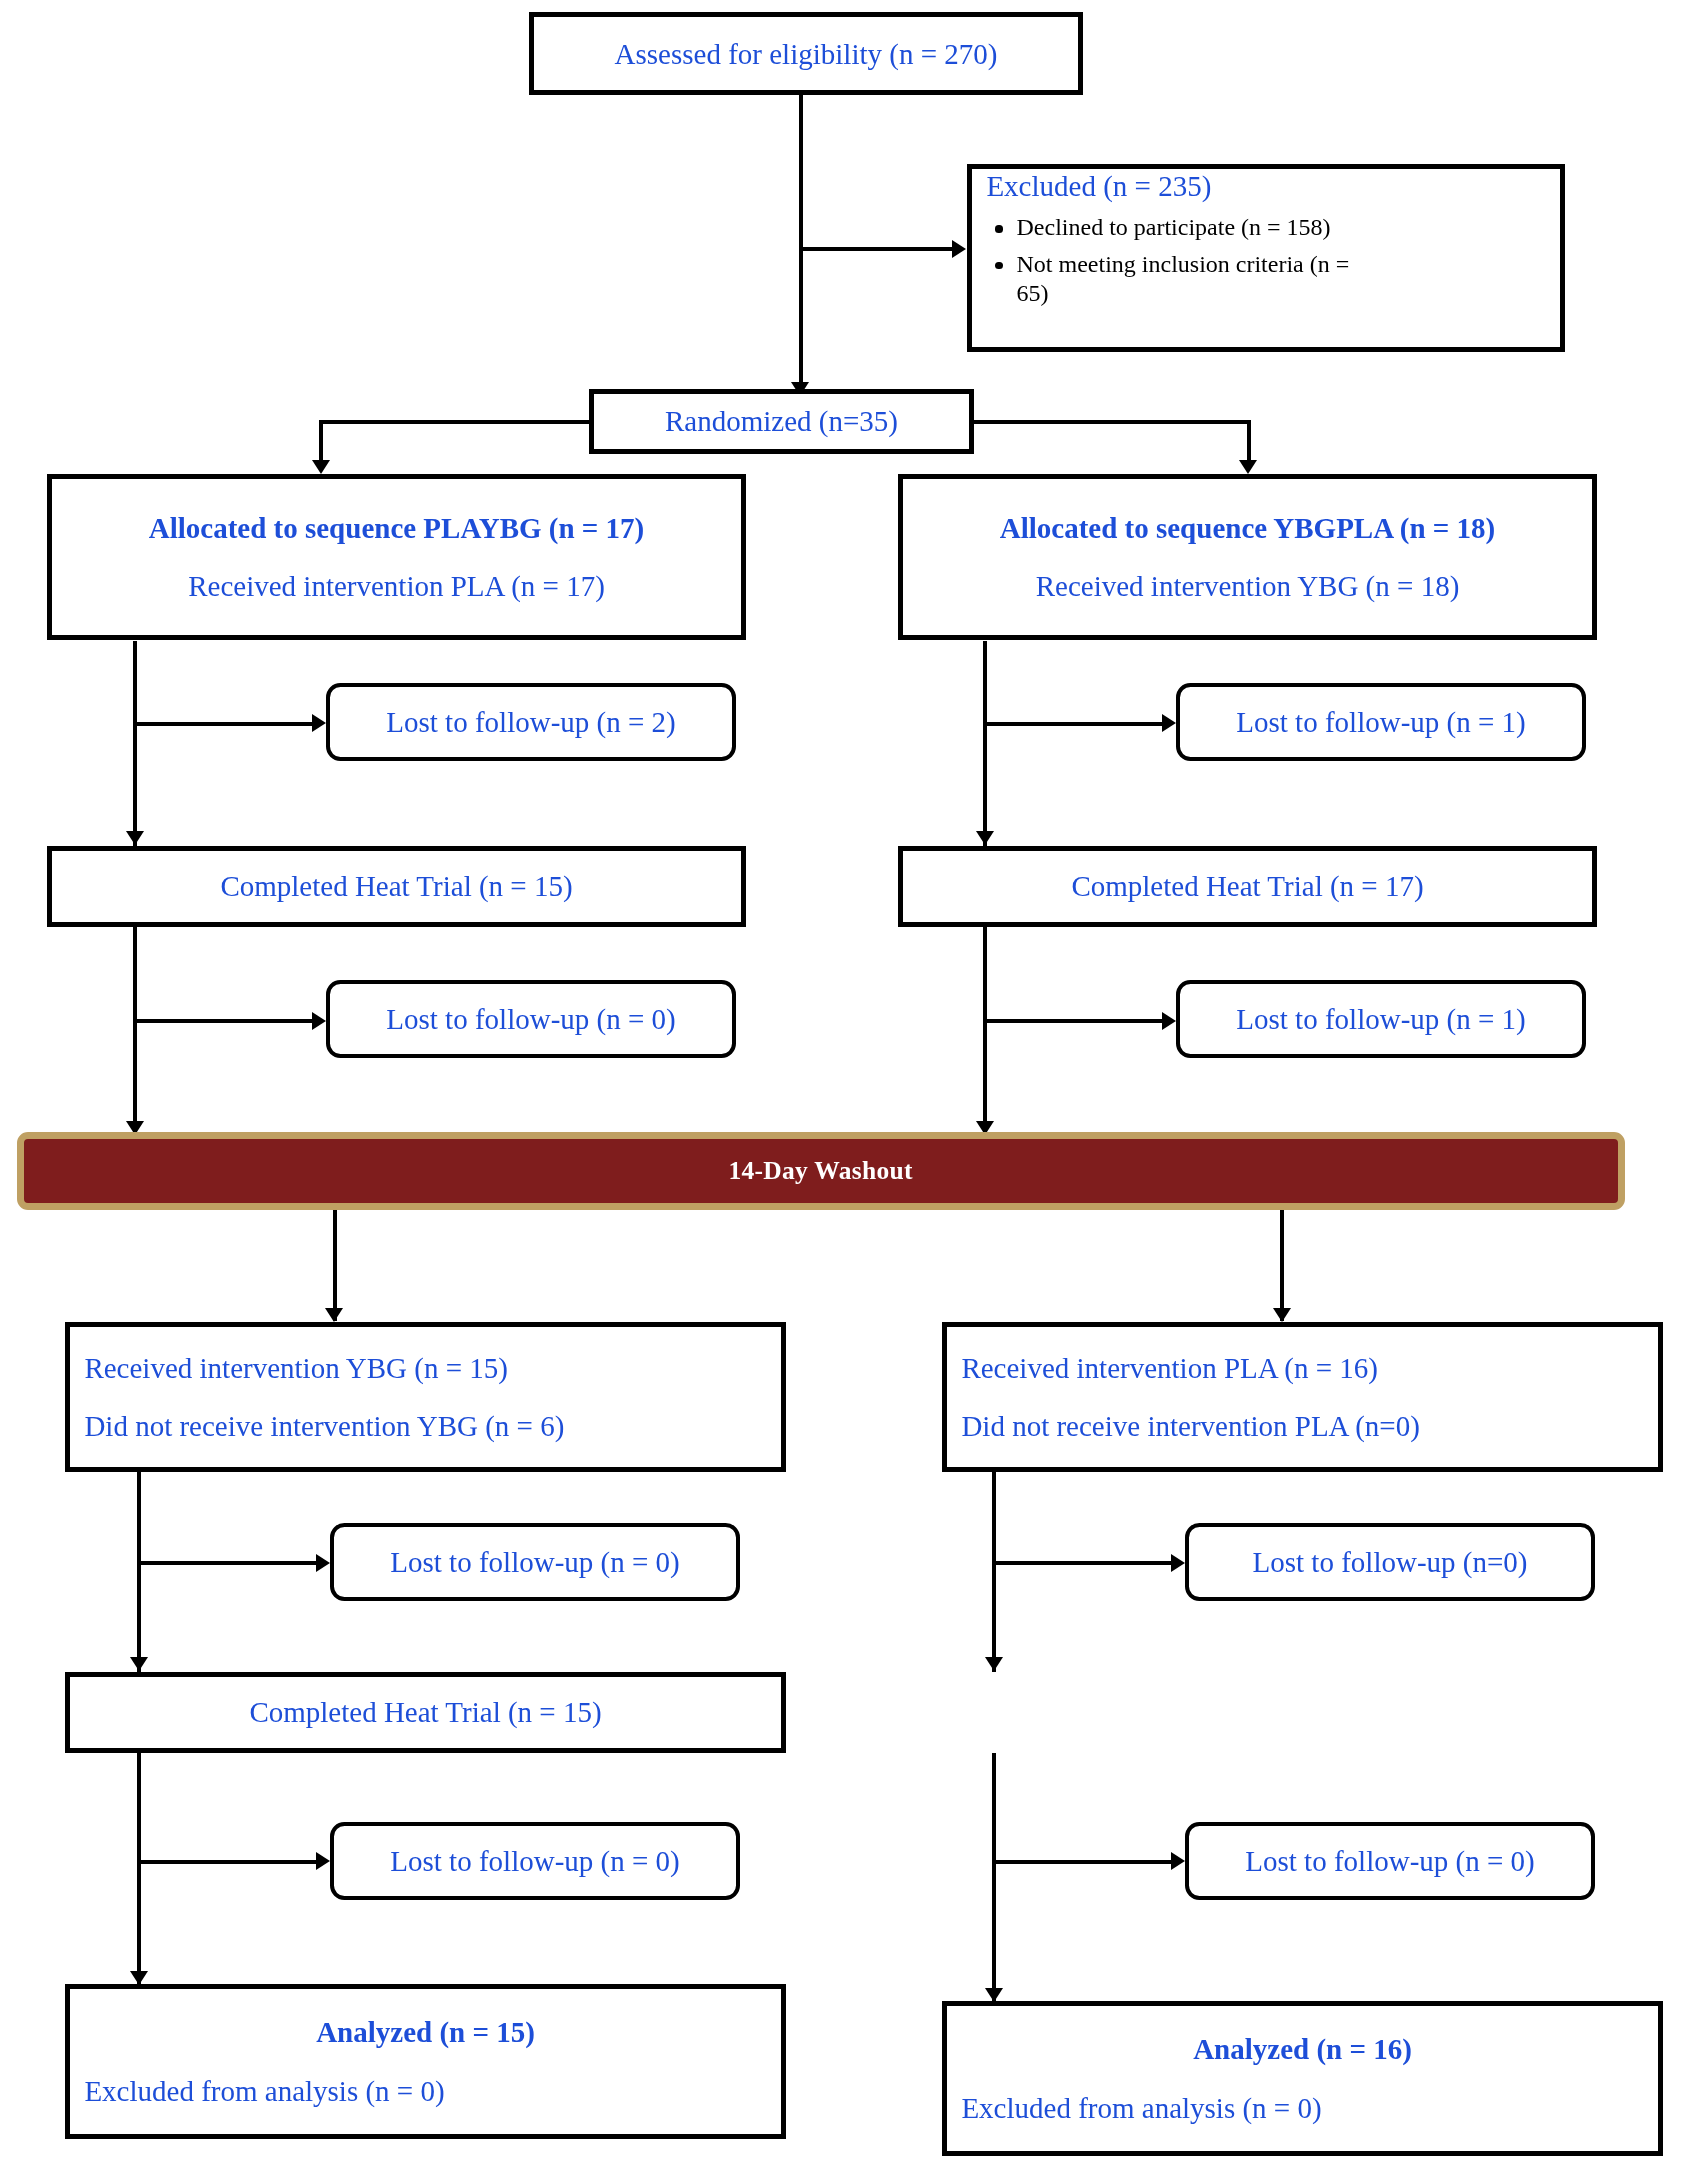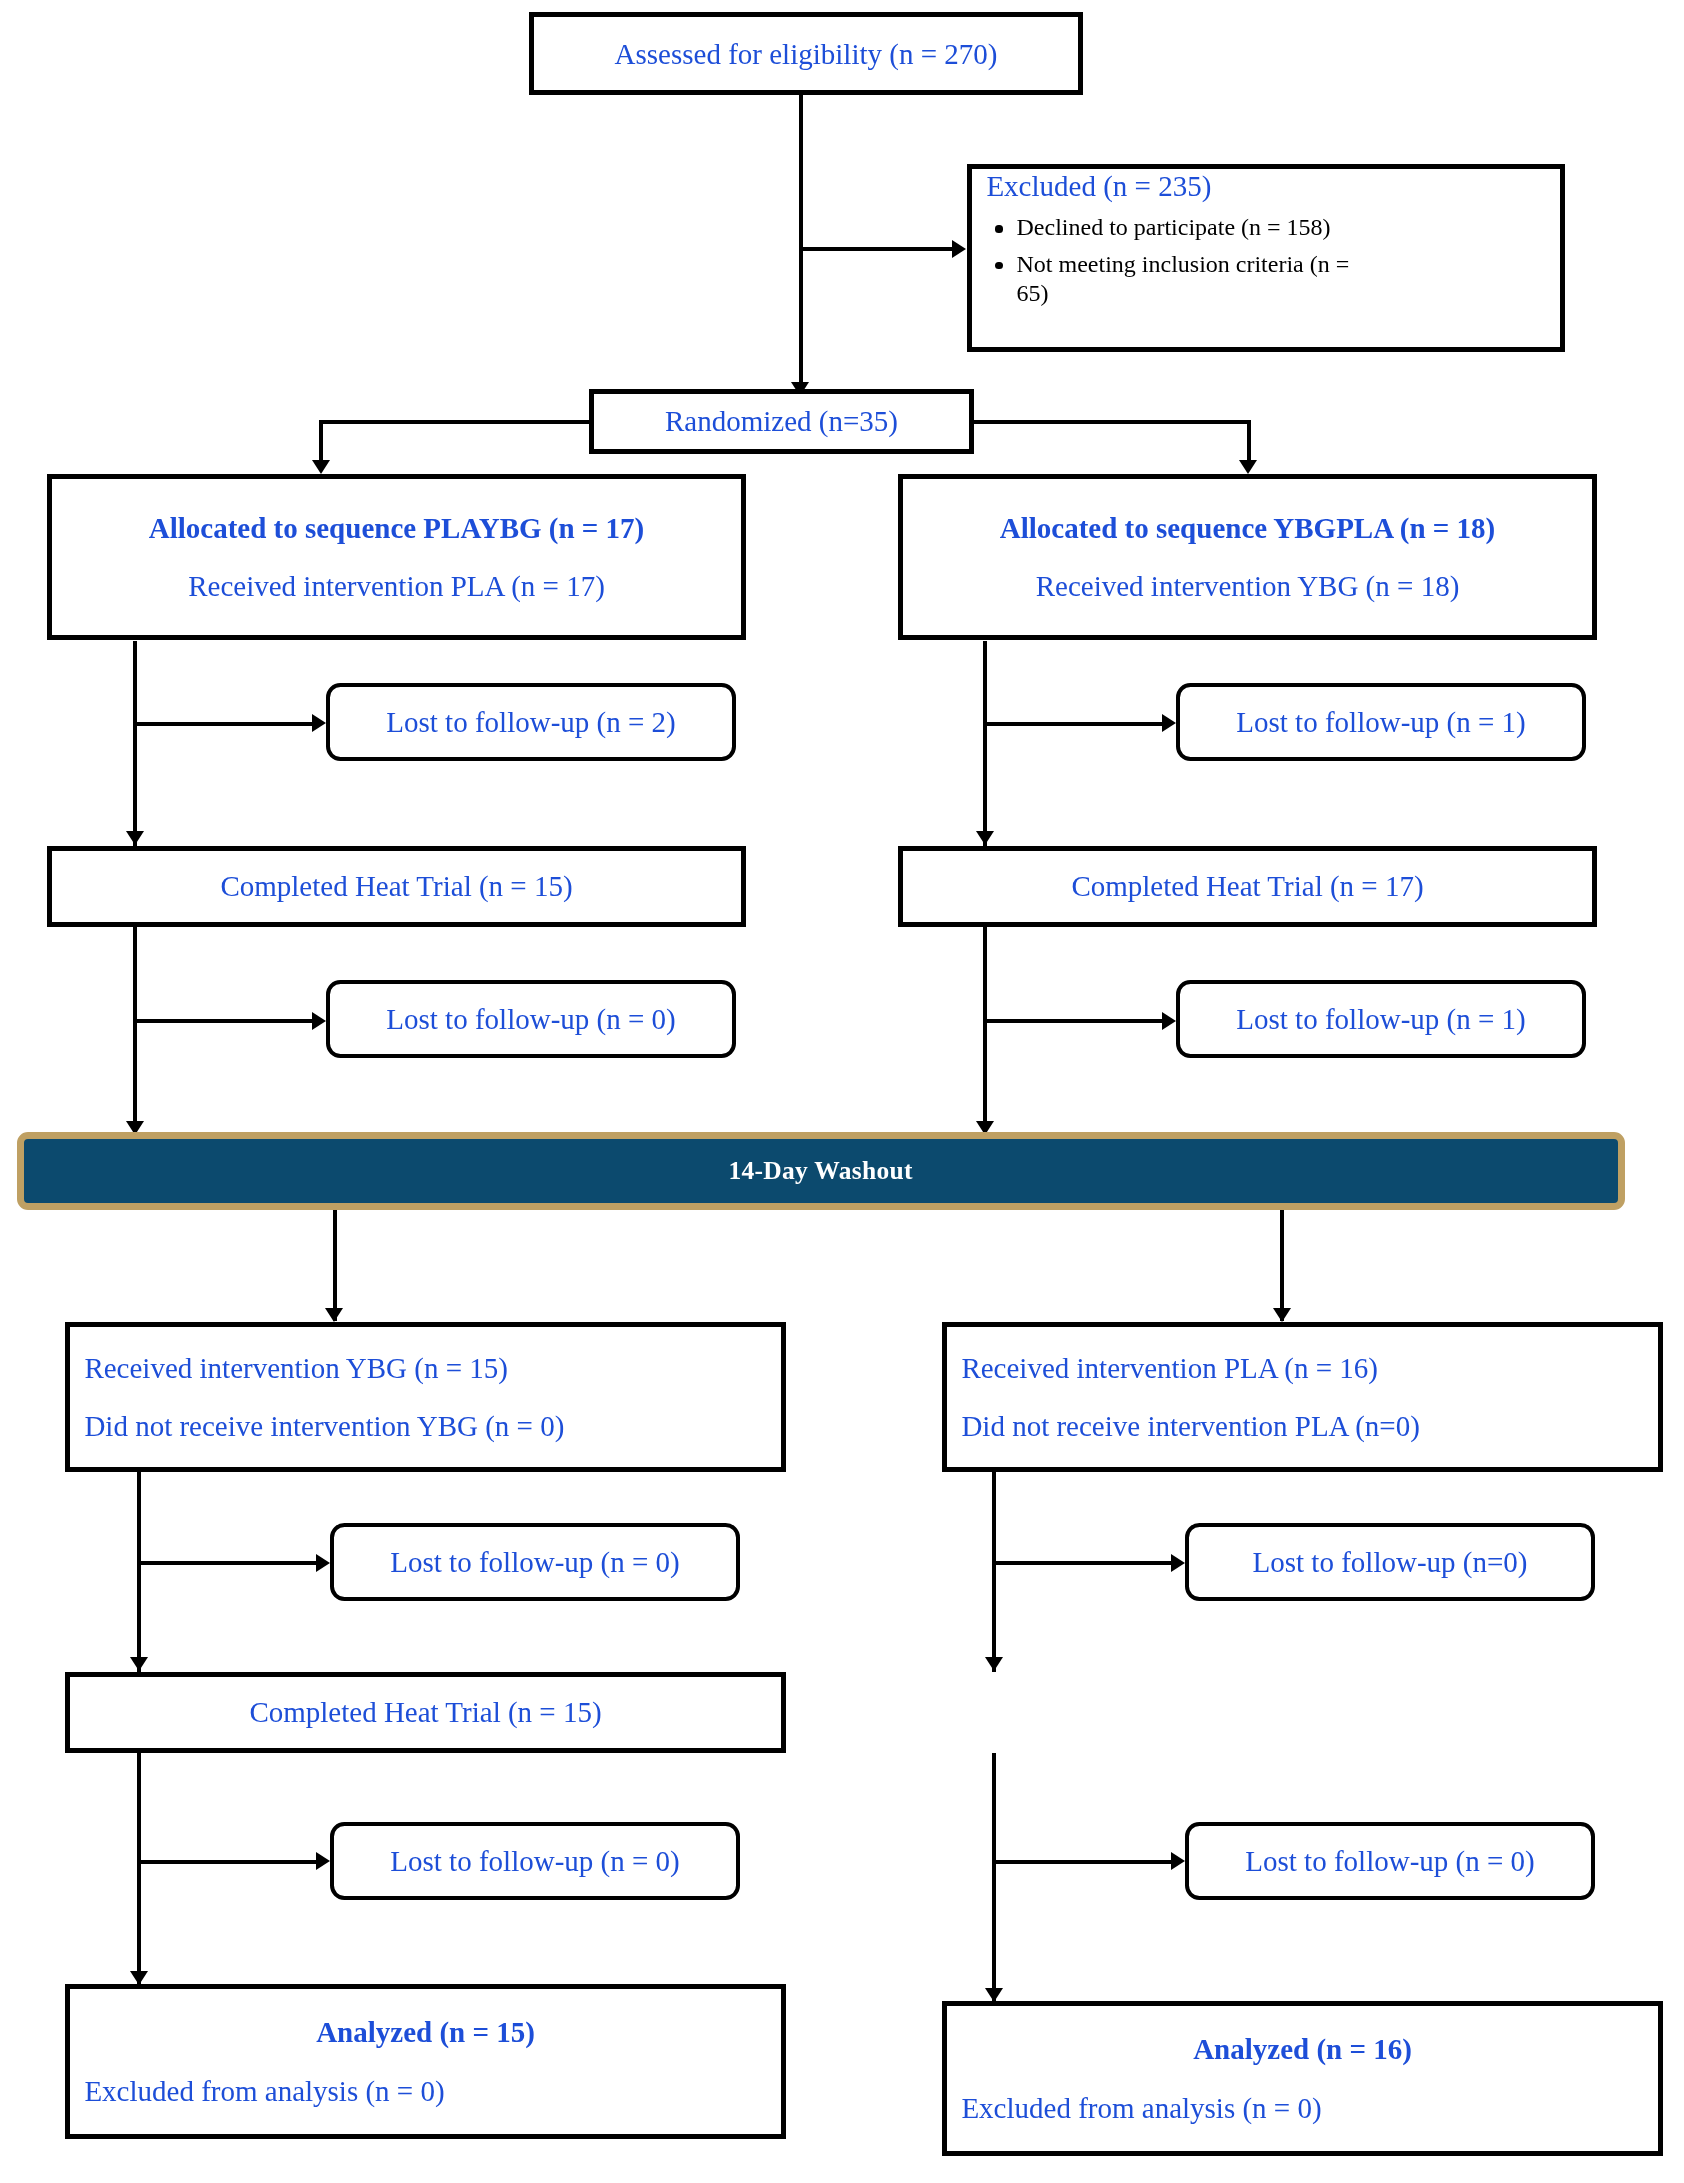--- a/index.html
+++ b/index.html
@@ -67,21 +67,21 @@
     width: 7.2px;
     height: 7.2px;
     background: #000;
     border-radius: 50%;
   }
 
   
   .washout {
     position: absolute;
     box-sizing: border-box;
-    background: #0c4a6e;
+    background: #7f1d1d;
     border: 7.8px solid #bfa063;
     border-radius: 11px;
     display: flex;
     align-items: center;
     justify-content: center;
   }
   .washout .wtext {
     color: #ffffff;
     font-weight: bold;
     font-size: 25.5px;
@@ -211,21 +211,21 @@
     <span class="wtext">14-Day Washout</span>
   </div>
 
   <div class="vline" style="left:333px; top:1210px; height:111px;"></div>
   <div class="arrow-down" style="left:325px; top:1308px;"></div>
   <div class="vline" style="left:1280px; top:1210px; height:111px;"></div>
   <div class="arrow-down" style="left:1273px; top:1308px;"></div>
 
   <div class="node" style="left:65px; top:1322px; width:721px; height:150px;">
     <div class="line left spaced">Received intervention YBG (n = 15)</div>
-    <div class="line left spaced">Did not receive intervention YBG (n = 0)</div>
+    <div class="line left spaced">Did not receive intervention YBG (n = 6)</div>
   </div>
 
   <div class="vline" style="left:137px; top:1472px; height:200px;"></div>
   <div class="arrow-down" style="left:130px; top:1657px;"></div>
   <div class="hline" style="left:137px; top:1561px; width:184px;"></div>
   <div class="arrow-right" style="left:316px; top:1554px;"></div>
 
   <div class="node rounded" style="left:330px; top:1523px; width:410px; height:78px;">
     <div class="line center">Lost to follow-up (n = 0)</div>
   </div>

